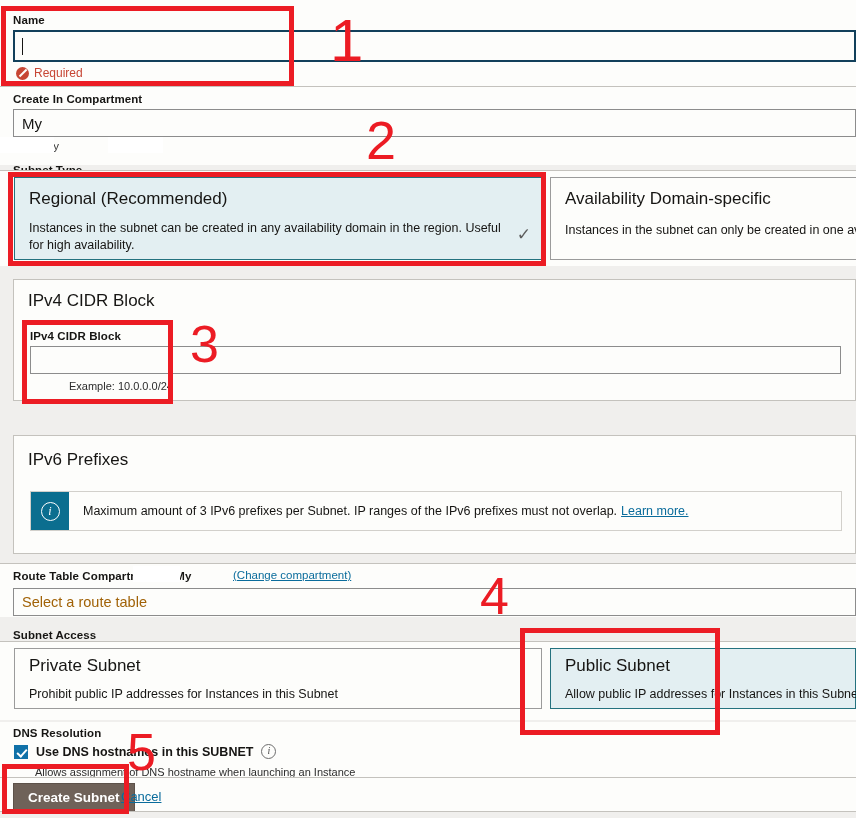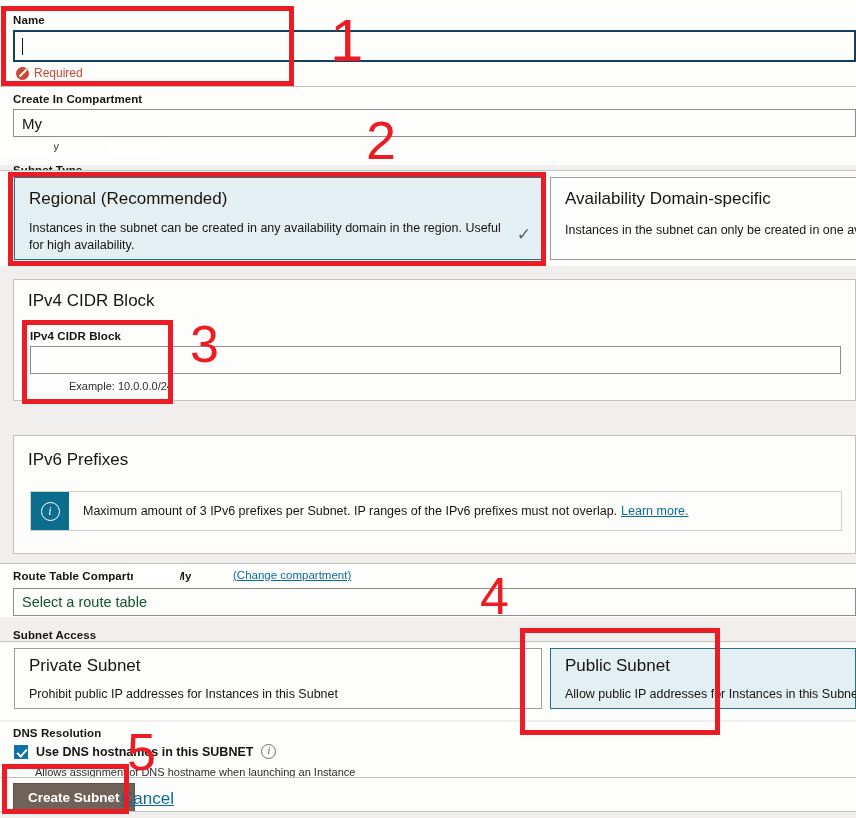--- a/index.html
+++ b/index.html
@@ -33,21 +33,21 @@
     font-size: 14px;
     color: #161513;
     display: flex;
     align-items: center;
     padding: 0 8px;
   }
   .txt-input.focused {
     border: 1px solid #12405b;
     box-shadow: inset 0 0 0 1px #12405b;
   }
-  .placeholder { color: #14532d; font-size: 14.5px; }
+  .placeholder { color: #a16207; font-size: 14.5px; }
 
   
   .row-band {
     position: absolute;
     left: 0;
     width: 856px;
     background: #fdfdfb;
   }
   .panel {
     position: absolute;
@@ -183,21 +183,21 @@
     border: 1px solid #5d524a;
     font-size: 13.5px;
     font-weight: bold;
     padding: 6px 14px;
     cursor: pointer;
     font-family: "Liberation Sans", sans-serif;
   }
   .btn-cancel {
     color: #0a6c9c;
     text-decoration: underline;
-    font-size: 17px;
+    font-size: 13px;
     cursor: pointer;
   }
 
   
   .redact { position: absolute; background: #ffffff; }
 
   
   .anno-box {
     position: absolute;
     border: 5px solid #ec1c24;

